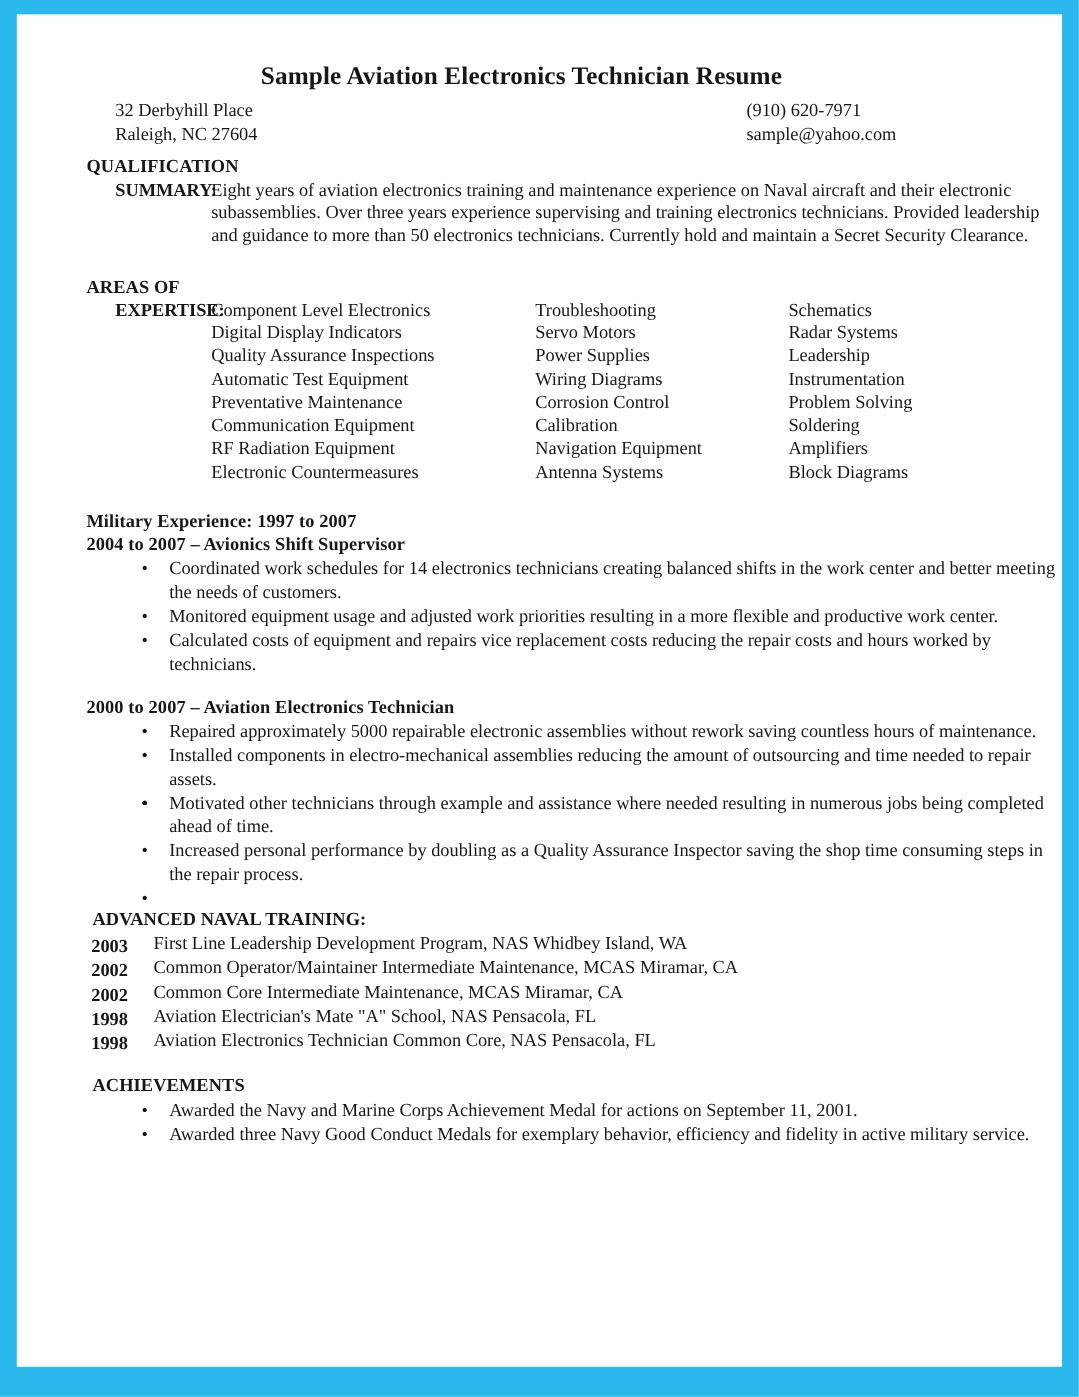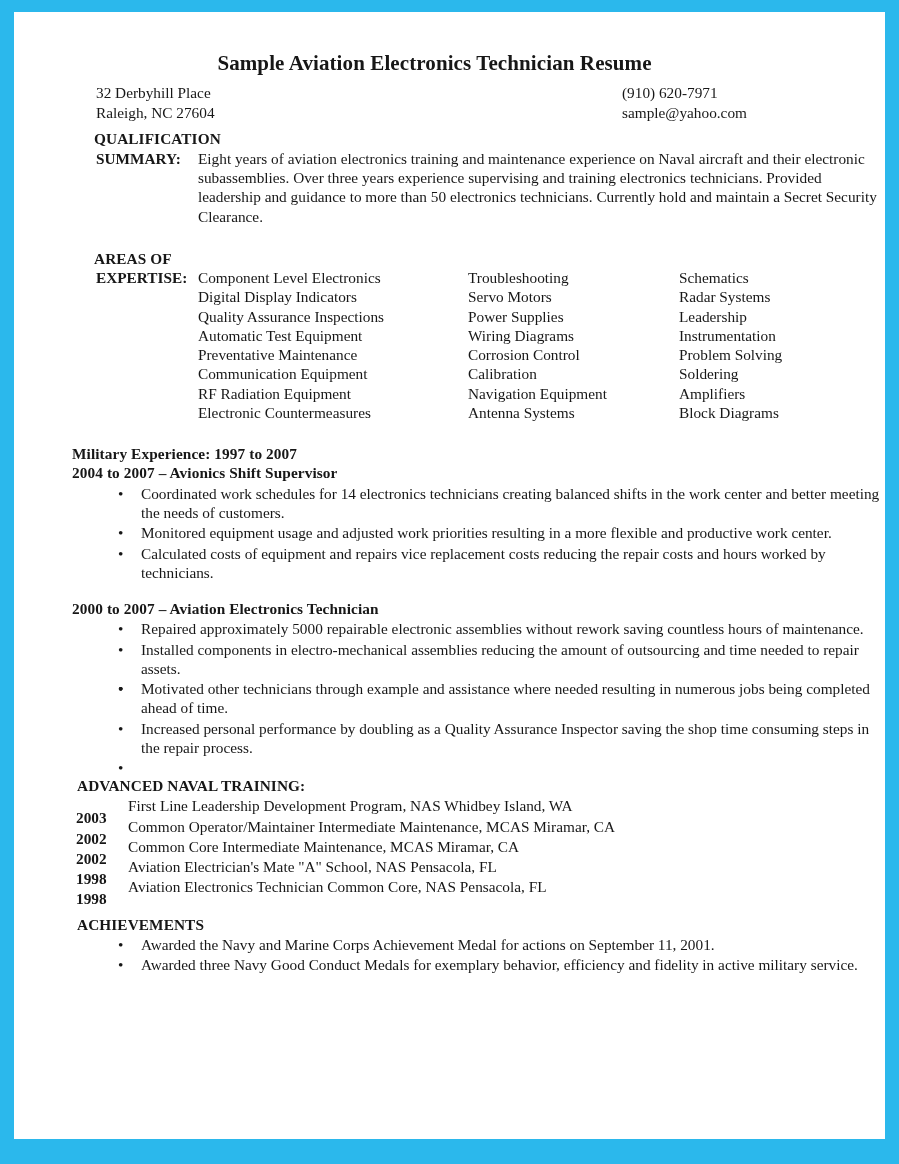--- a/index.html
+++ b/index.html
@@ -67,21 +67,21 @@
   .contact-right {
     position: absolute;
     left: 608px;
     top: 0;
   }
   .contact-line { white-space: nowrap; }
 
   
   .block {
     position: relative;
-    padding-left: 80px;
+    padding-left: 58px;
     margin-top: 14px;
   }
   .block-label {
     font-weight: bold;
     letter-spacing: .1px;
   }
   .label-line2 {
     position: absolute;
     left: 82px;
     font-weight: bold;
@@ -140,21 +140,21 @@
   
   .training-list { margin-left: 0px; }
   .training-row {
     position: relative;
     padding-left: 56px;
     margin-top: 1px;
   }
   .training-year {
     position: absolute;
     left: 4px;
-    top: 12px;
+    top: 2px;
     font-weight: bold;
   }
   .heading-indent { padding-left: 5px; }
 </style>
 </head>
 <body>
 
 <div id="frame">
   <div id="page">
     <div id="paper">

